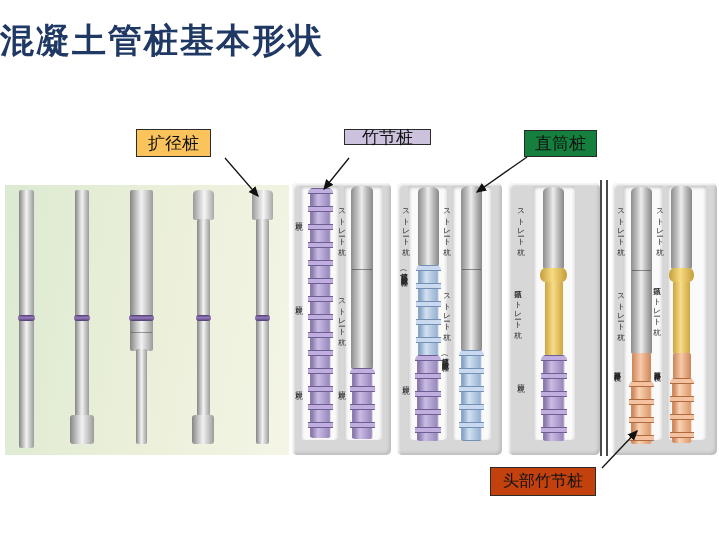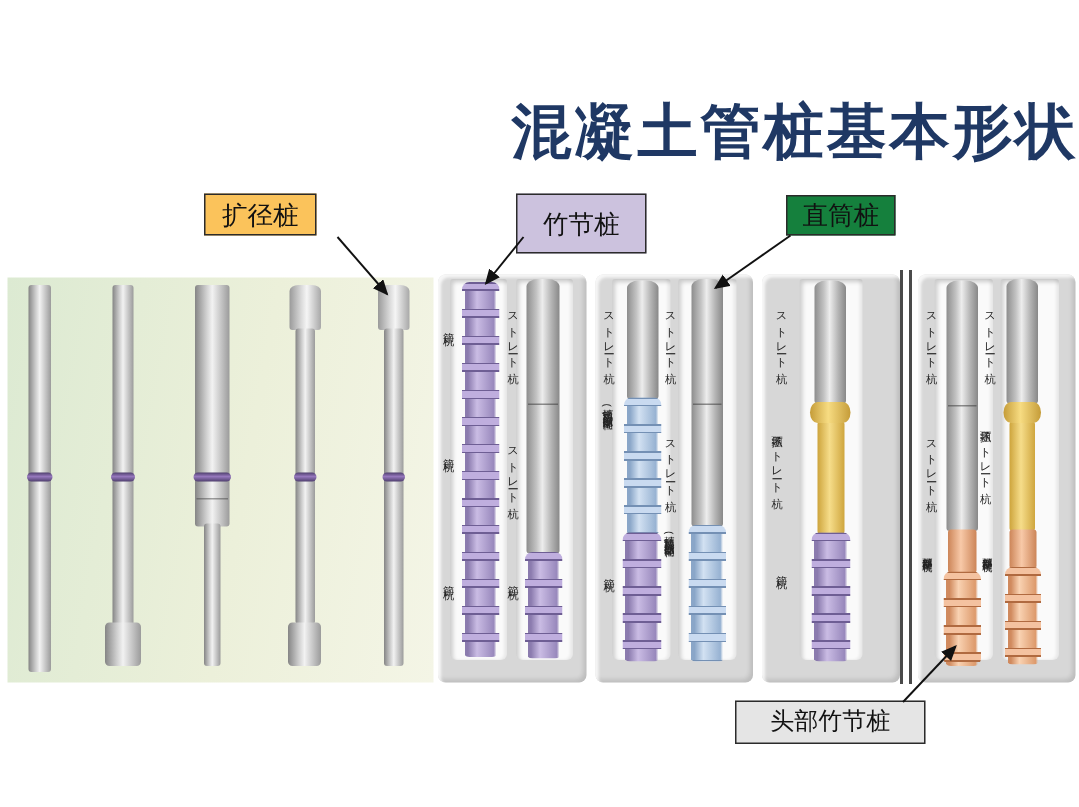--- a/index.html
+++ b/index.html
@@ -1,19 +1,19 @@
 <!DOCTYPE html>
 <html><head>
 <meta charset="utf-8">
 <style>
   html,body{margin:0;padding:0;background:#fff;}
   #slide{position:relative;width:719px;height:538px;background:#ffffff;overflow:hidden;
          font-family:"Liberation Sans", sans-serif;}
-  .title{position:absolute;left:0;right:0;top:18px;text-align:right;
-         font-size:40px;font-weight:bold;color:#1F3864;letter-spacing:2px;margin-top:42px;}
+  .title{position:absolute;left:0;right:0;top:18px;text-align:left;
+         font-size:34px;font-weight:bold;color:#1F3864;letter-spacing:2px;}
   .callout{position:absolute;border:1.6px solid #2b2b2b;display:flex;align-items:center;
            justify-content:center;font-size:17px;color:#111;box-sizing:border-box;z-index:6;}
   
   #photo{position:absolute;left:5px;top:185px;width:284px;height:270px;
          background:linear-gradient(100deg,#dcead2 0%,#ecf0da 55%,#f4f5e6 100%);}
   .ppile{position:absolute;background:linear-gradient(90deg,#858585,#cdcdcd 32%,#f2f2f2 50%,#9b9b9b);
          border-radius:2px;}
   .pcap{position:absolute;background:linear-gradient(90deg,#9a9a9a,#dedede 40%,#f5f5f5 55%,#a8a8a8);
         border-radius:6px 6px 2px 2px/4px 4px 2px 2px;}
   .pband{position:absolute;height:6px;background:linear-gradient(180deg,#4f3f6e,#9678bd 45%,#4f3f6e);
@@ -50,23 +50,23 @@
   .aline{stroke:#111;stroke-width:1.3;}
 </style>
 </head>
 <body>
 
 <div id="slide">
 
   <div class="title">混凝土管桩基本形状</div>
 
   <div class="callout" style="left:136px;top:129px;width:75px;height:28px;background:#FBC35B;">扩径桩</div>
-  <div class="callout" style="left:344px;top:129px;width:87px;height:40px;background:#CCC2DE;">竹节桩</div>
+  <div class="callout" style="left:344px;top:129px;width:87px;height:16px;background:#CCC2DE;">竹节桩</div>
   <div class="callout" style="left:524px;top:130px;width:73px;height:27px;background:#15803d;">直筒桩</div>
-  <div class="callout" style="left:490px;top:467px;width:127px;height:29px;background:#e5e5e5;font-size:16px;">头部竹节桩</div>
+  <div class="callout" style="left:490px;top:467px;width:106px;height:29px;background:#c2410c;font-size:16px;">头部竹节桩</div>
 
   <div id="photo">
     <div class="ppile" style="left:14px;top:5px;width:15px;height:258px;"></div>
     <div class="pband" style="left:13px;top:130px;width:17px;"></div>
 
     <div class="ppile" style="left:70px;top:5px;width:14px;height:227px;"></div>
     <div class="ppile" style="left:65px;top:230px;width:24px;height:29px;border-radius:3px;"></div>
     <div class="pband" style="left:69px;top:130px;width:16px;"></div>
 
     <div class="ppile" style="left:125px;top:5px;width:23px;height:161px;">

